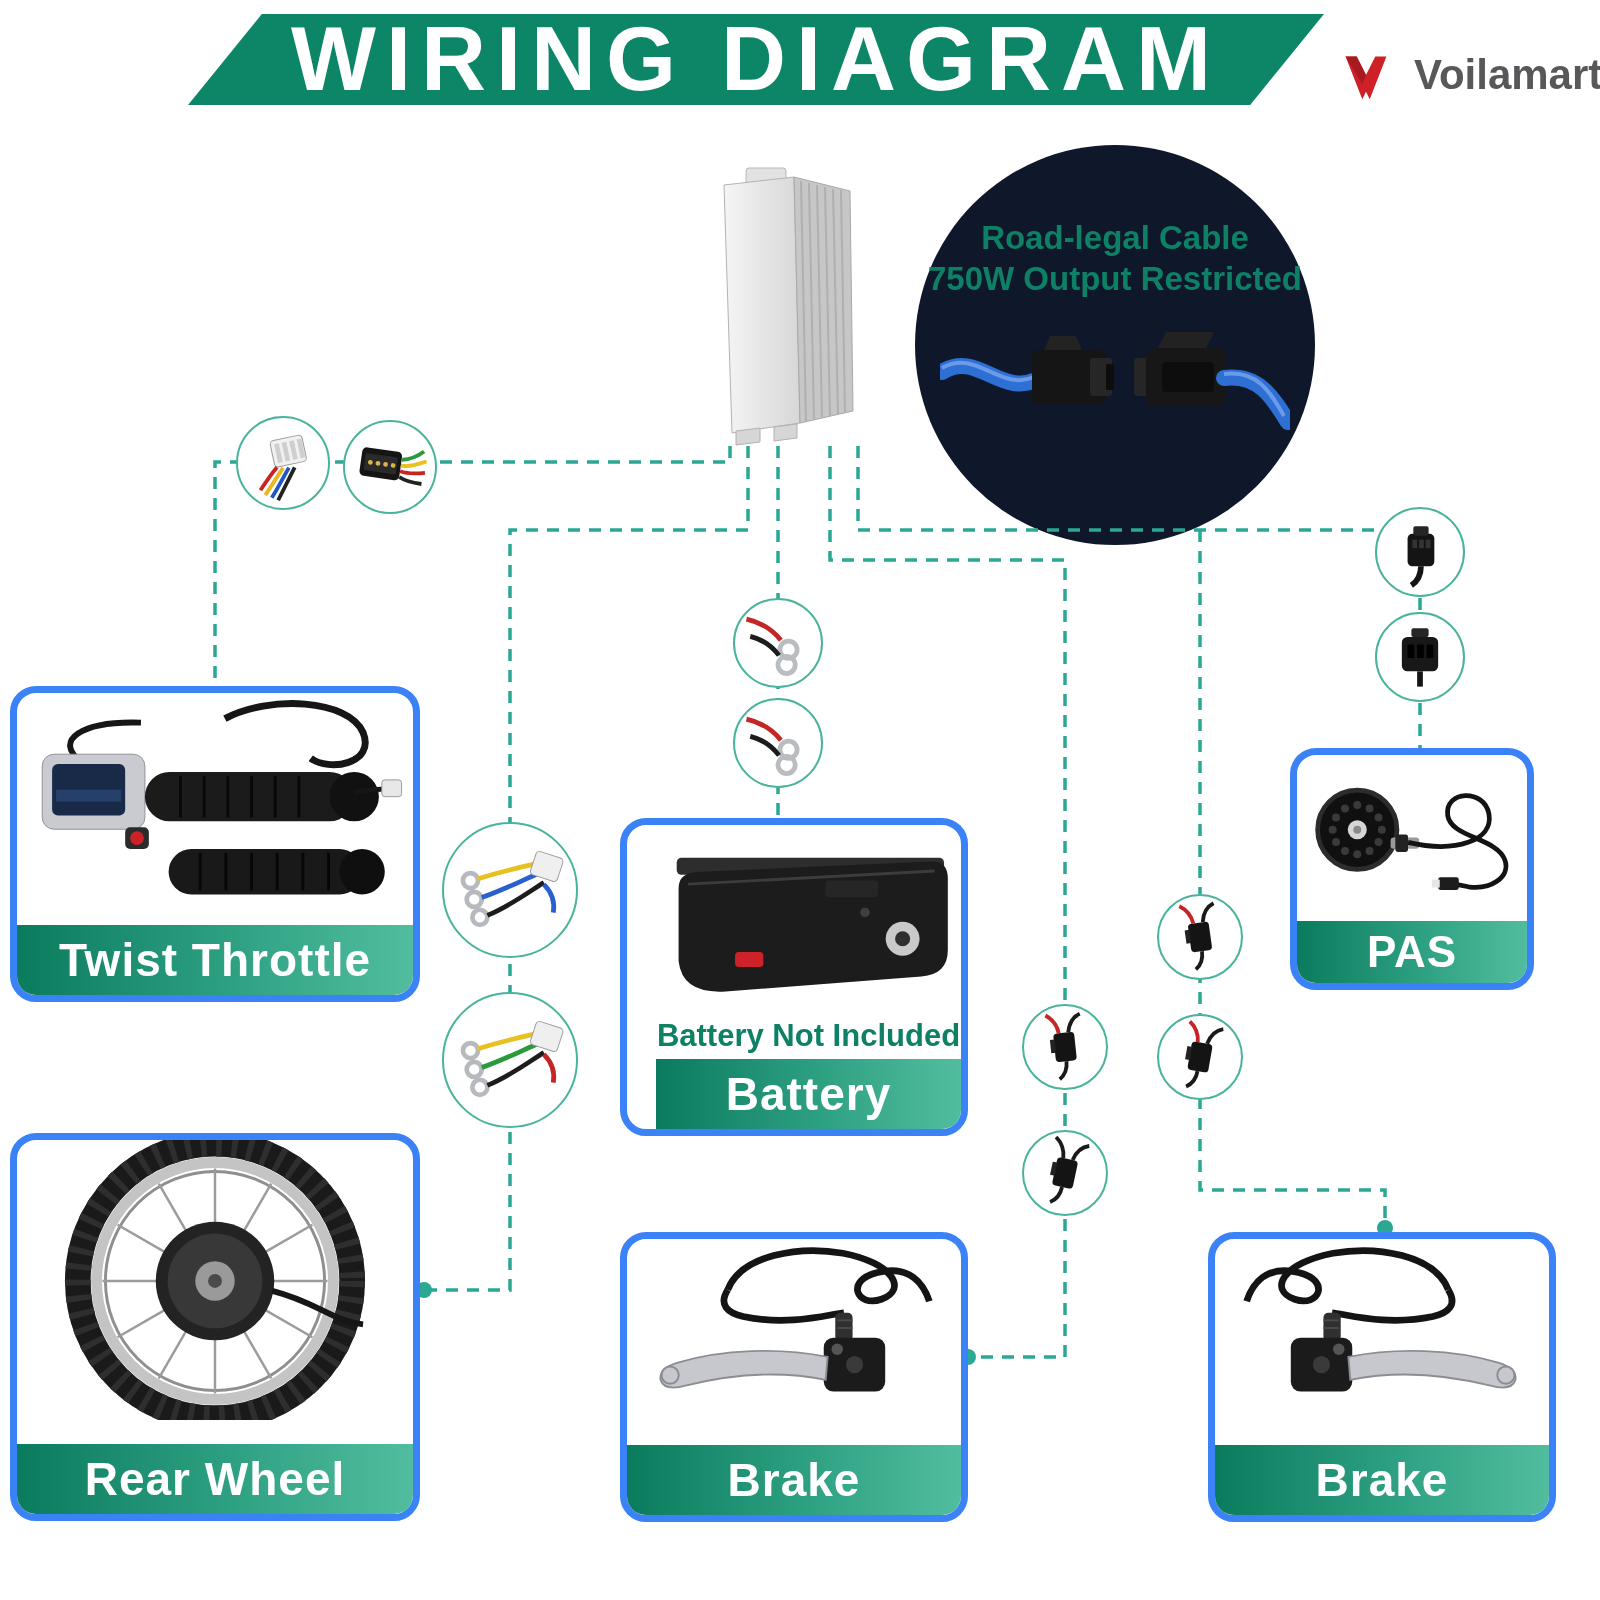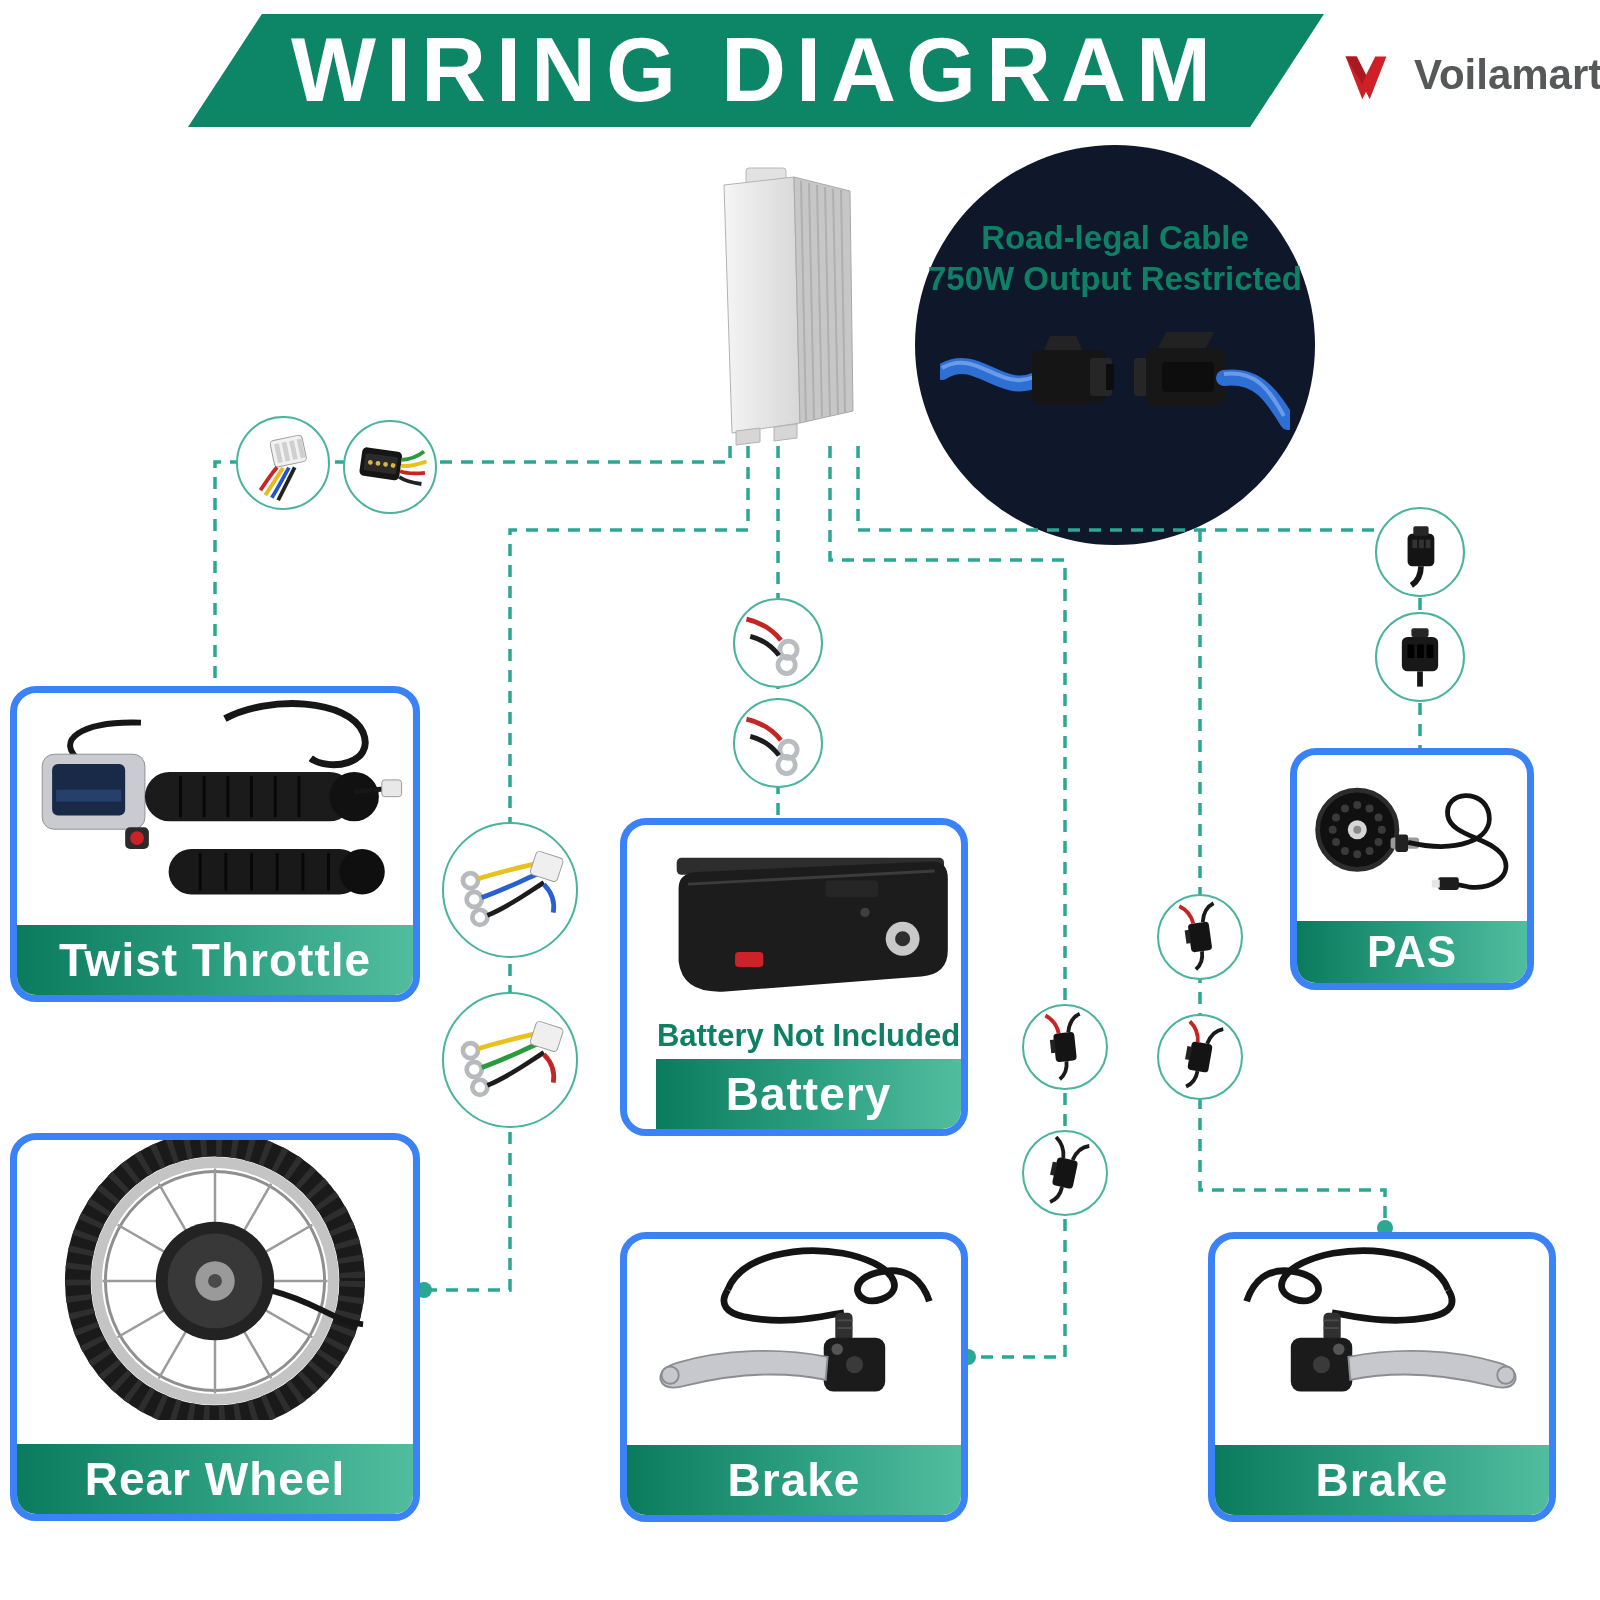--- a/index.html
+++ b/index.html
@@ -1,19 +1,19 @@
 <!DOCTYPE html>
 <html><head>
 <meta charset="utf-8">
 <style>
   html,body{margin:0;padding:0;background:#fff;font-family:"Liberation Sans",sans-serif;}
   .canvas{position:relative;width:1600px;height:1600px;background:#fff;overflow:hidden;}
 
   
-  .banner{position:absolute;left:188px;top:14px;width:1136px;height:113px;background:#0d8668;
+  .banner{position:absolute;left:188px;top:14px;width:1136px;height:91px;background:#0d8668;
     clip-path:polygon(6.5% 0,100% 0,93.5% 100%,0 100%);display:flex;align-items:center;justify-content:center;z-index:6;}
   .banner-title{color:#fff;font-size:90px;font-weight:700;letter-spacing:10px;white-space:nowrap;}
   .brand{position:absolute;left:1340px;top:48px;display:flex;align-items:center;gap:22px;z-index:6;}
   .brand-name{font-size:42px;font-weight:700;color:#57585a;}
 
   
   .callout{position:absolute;left:915px;top:145px;width:400px;height:400px;border-radius:50%;
     background:#0f172a;z-index:1;display:flex;flex-direction:column;align-items:center;}
   .callout-text{margin-top:72px;text-align:center;color:#0d8066;font-weight:700;font-size:33px;line-height:1.25;}
 

